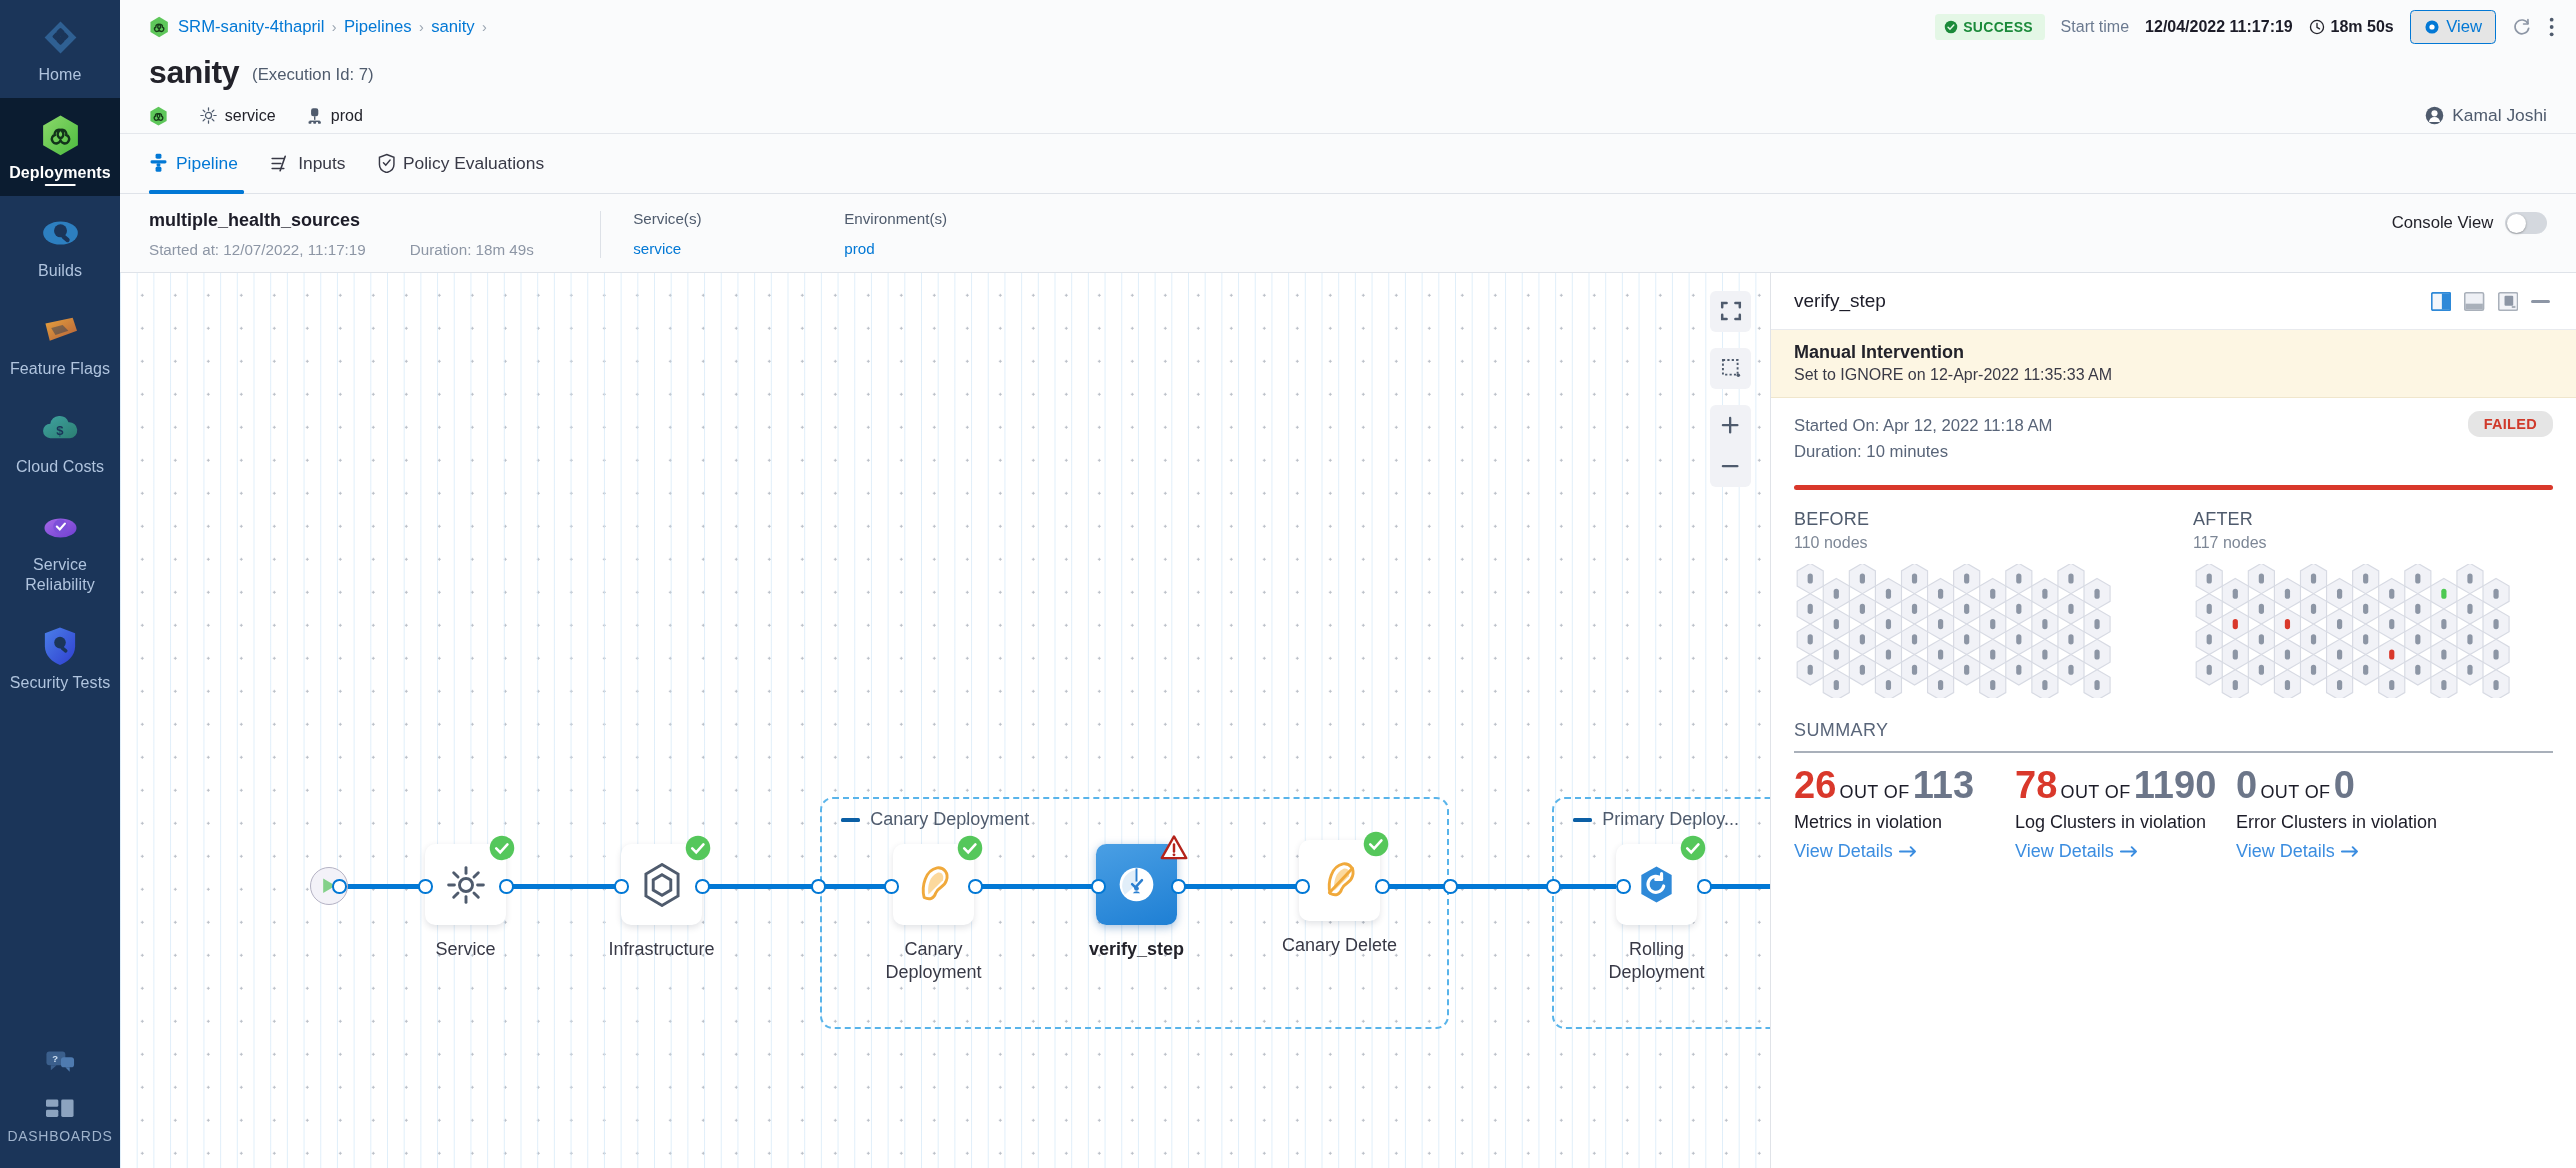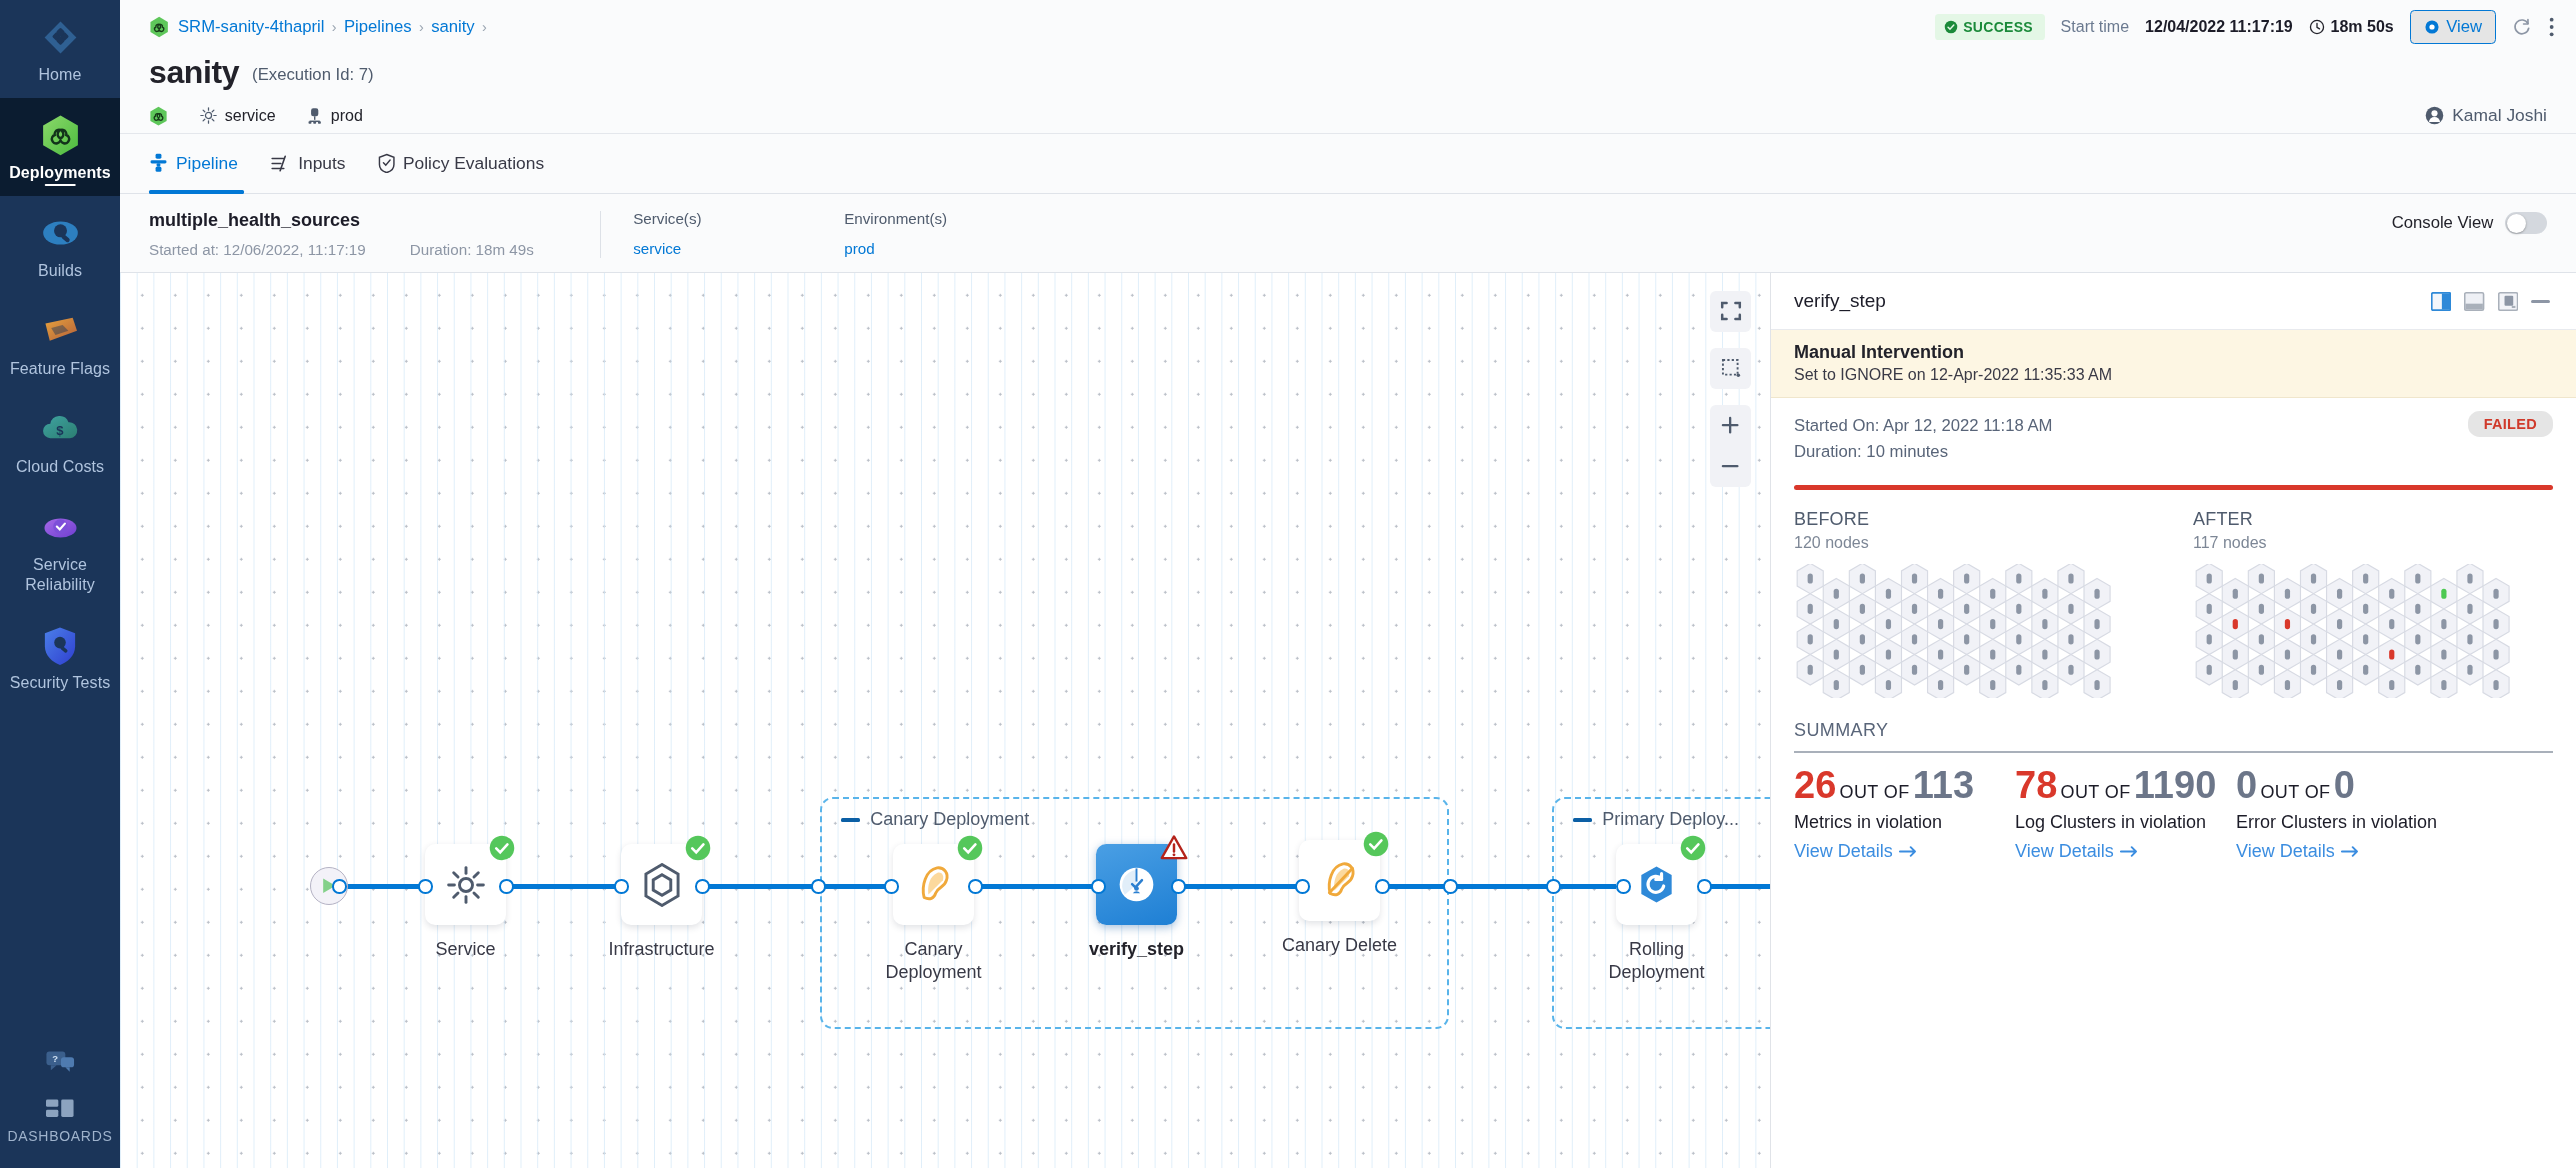--- a/index.html
+++ b/index.html
@@ -520,21 +520,21 @@
           </svg>
         </span>
         <span>Policy Evaluations</span>
       </div>
     </div>
 
     <div class="execstrip">
       <div class="es-left">
         <div class="es-name">multiple_health_sources</div>
         <div class="es-sub">
-          <span class="es-muted">Started at: 12/06/2022, 11:17:19</span>
+          <span class="es-muted">Started at: 12/07/2022, 11:17:19</span>
           <span class="es-muted">Duration: 18m 49s</span>
         </div>
       </div>
       <div class="es-divider"></div>
       <div class="es-col">
         <div class="es-col-h">Service(s)</div>
         <div class="es-col-v">service</div>
       </div>
       <div class="es-col">
         <div class="es-col-h">Environment(s)</div>
@@ -801,21 +801,21 @@
             <div style="margin-left:auto;">
               <span class="failed-badge">FAILED</span>
             </div>
           </div>
 
           <div class="red-rule"></div>
 
           <div class="ba-row">
             <div class="ba-col">
               <div class="ba-h">BEFORE</div>
-              <div class="ba-n">120 nodes</div>
+              <div class="ba-n">110 nodes</div>
               <div class="hex-grid">
                 <svg width="341" height="134" viewBox="0 0 470 185">
                   <defs>
                     <g id="hexB">
                       <polygon points="0,-21 18,-10.5 18,10.5 0,21 -18,10.5 -18,-10.5" fill="#f1f2f7" stroke="#d7dae3" stroke-width="1.6"></polygon>
                       <rect x="-3.6" y="-7" width="7.2" height="14" rx="3.6" fill="#8d96a5"></rect>
                     </g>
                   </defs>
                   <g>
                     <use href="#hexB" x="22" y="20"></use>

